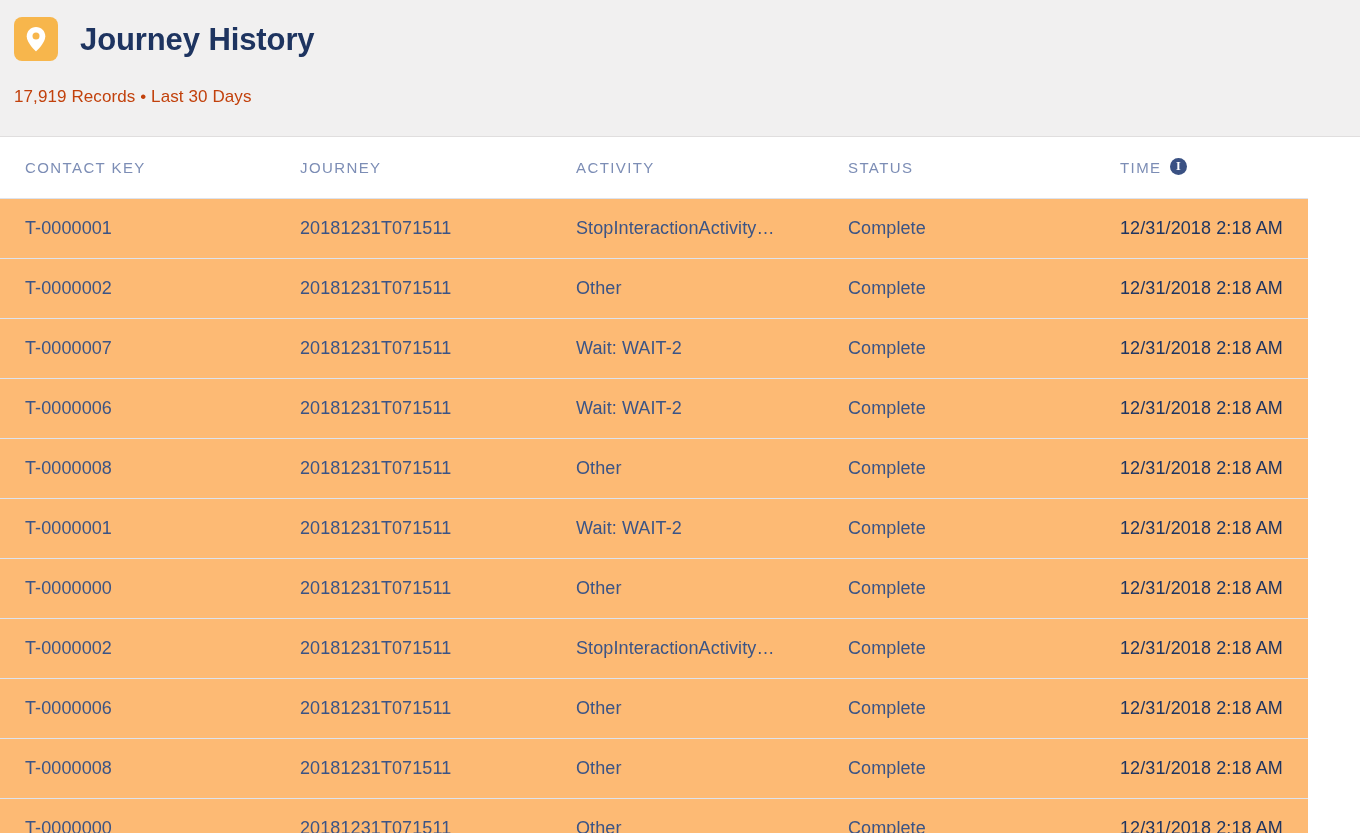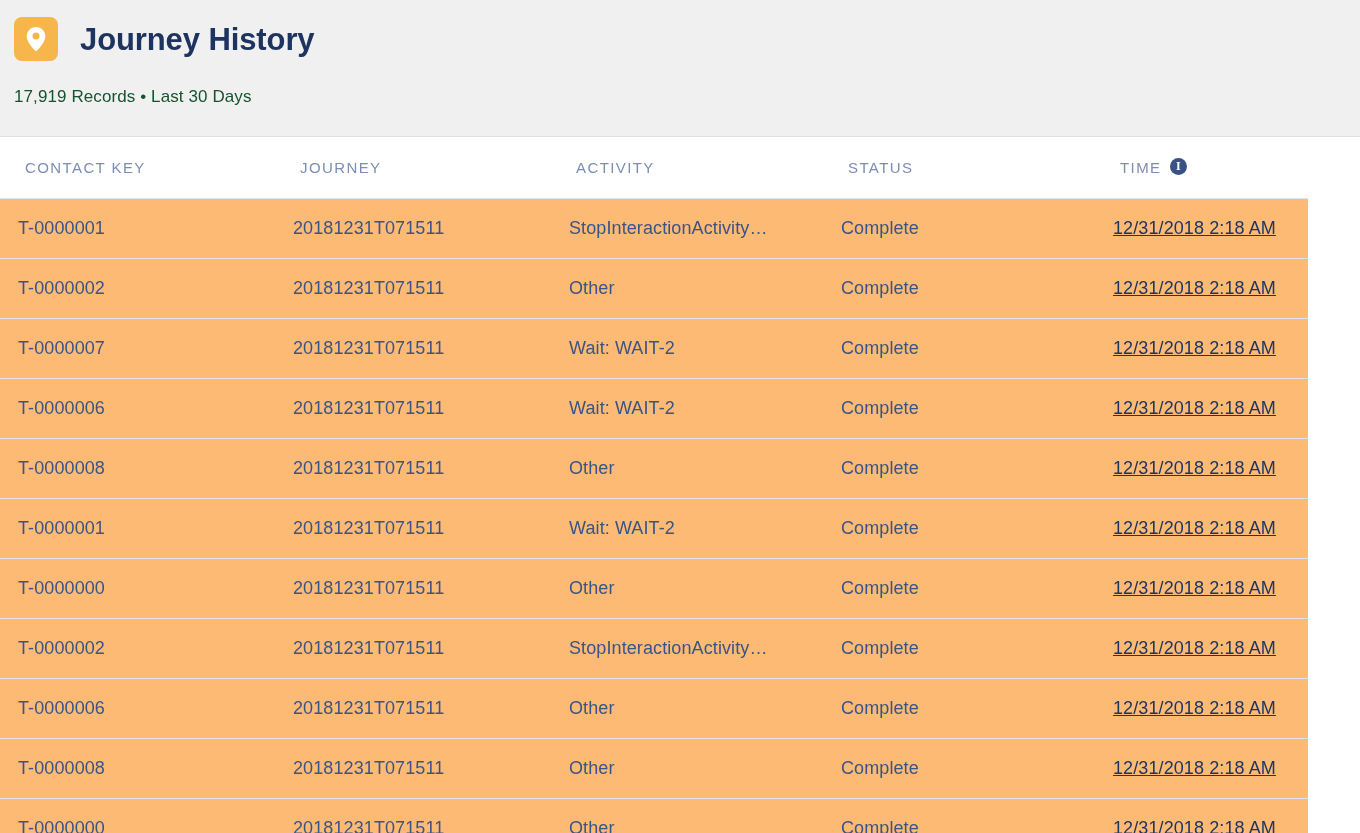--- a/index.html
+++ b/index.html
@@ -56,21 +56,21 @@
     font-weight: bold;
     color: #1E3460;
     letter-spacing: -0.1px;
     line-height: 1;
     white-space: nowrap;
   }
 
   .page-subtitle {
     margin-top: 26px;
     font-size: 17px;
-    color: #14532d;
+    color: #c2410c;
     letter-spacing: 0.1px;
     line-height: 1;
     white-space: nowrap;
   }
 
   
   .table-wrap {
     position: absolute;
     top: 138px;
     left: 0;
@@ -125,34 +125,33 @@
     line-height: 17px;
     text-align: center;
     display: inline-block;
     flex: none;
     position: relative;
     top: -1px;
   }
 
   .data-table tbody td {
     height: 60px;
-    padding: 0 0 0 18px;
+    padding: 0 0 0 25px;
     font-size: 18px;
     color: #3B5486;
     border-bottom: 1px solid #DEE3ED;
     vertical-align: middle;
     white-space: nowrap;
     overflow: hidden;
     text-overflow: ellipsis;
     letter-spacing: 0.1px;
   }
 
   .data-table tbody td.time-cell {
     color: #1F3561;
-    text-decoration: underline;
   }
 
   .data-table tbody tr:last-child td {
     border-bottom: none;
   }
 
   .ellipsed {
     display: block;
     overflow: hidden;
     text-overflow: ellipsis;

